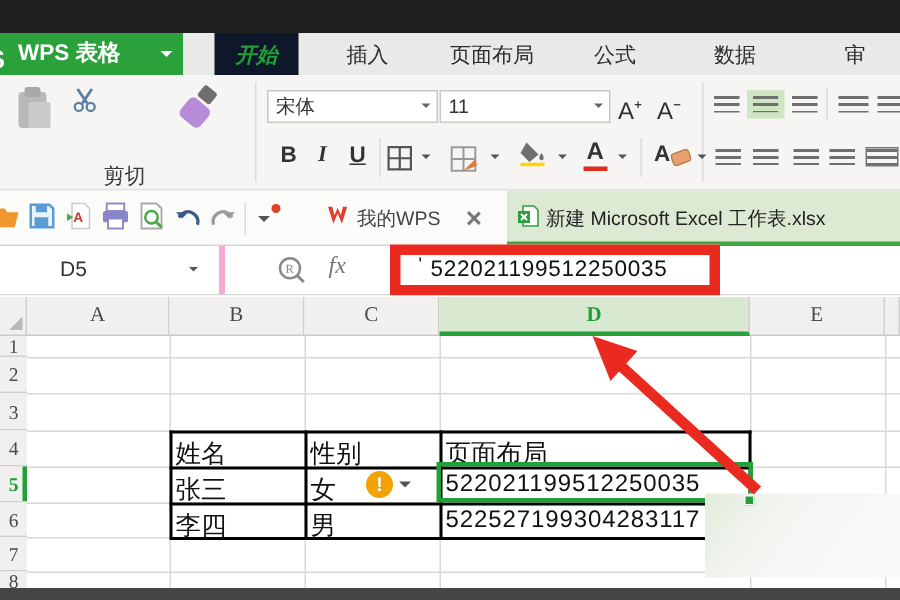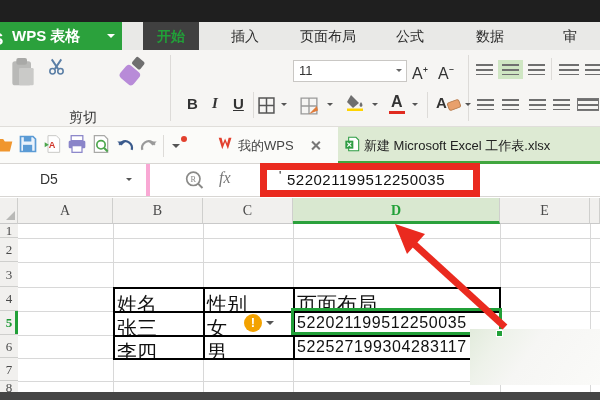--- a/index.html
+++ b/index.html
@@ -12,21 +12,21 @@
 
   
   .menubar{position:absolute;left:0;top:22px;width:600px;height:28px;background:#e9e9e7;}
   .logo{position:absolute;left:0;top:0;width:122px;height:28px;background:#2ba13c;color:#fff;
         font-weight:bold;font-size:15px;line-height:28px;white-space:nowrap;overflow:hidden;}
   .logo .logo-frag{position:absolute;left:-8px;top:4px;font-size:17px;}
   .logo .logo-text{position:absolute;left:12px;top:0;}
   .logo .caret{position:absolute;right:7px;top:12px;border:4px solid transparent;border-top-color:#fff;}
   .menu-tab{position:absolute;top:0;height:28px;line-height:28px;font-size:14px;color:#2b2b2b;
             transform:translateX(-50%);padding:0 14px;}
-  .menu-tab.active{background:#404040;color:#21a038;font-weight:bold;}
+  .menu-tab.active{background:#0f172a;color:#21a038;font-weight:bold;font-style:italic;}
 
   
   .ribbon{position:absolute;left:0;top:50px;width:600px;height:77px;background:#f6f5f3;border-bottom:1px solid #e0deda;}
   .vsep{position:absolute;top:5px;height:66px;width:1px;background:#ddDBd8;}
   .rlabel{position:absolute;font-size:13px;color:#3a3a3a;white-space:nowrap;}
   .combo{position:absolute;height:22px;background:#fff;border:1px solid #c9c7c4;font-size:13px;
          color:#333;line-height:20px;padding-left:5px;}
   .combo .caret{position:absolute;right:4px;top:8px;border:3.5px solid transparent;border-top-color:#666;}
   .dd-caret{position:absolute;border:3.5px solid transparent;border-top-color:#555;}
   .btn-letter{position:absolute;font-size:15px;color:#333;font-weight:bold;}
@@ -63,21 +63,21 @@
   .colhdr.active{background:#d9e8d0;color:#21a038;border-bottom:3px solid #2ba13c;font-weight:bold;}
   .rowhdr{position:absolute;left:0;width:18px;background:#f1f0ee;border-bottom:1px solid #cfcfcd;
           font-family:"Liberation Serif",serif;font-size:13px;color:#4a4a4a;text-align:center;}
   .rowhdr.active{color:#1d9a35;font-weight:bold;}
   .rowhdr.active:after{content:"";position:absolute;right:0;top:0;bottom:0;width:3px;background:#21a038;}
   .corner{position:absolute;left:0;top:1px;width:18px;height:26px;background:#f1f0ee;border-right:1px solid #cfcfcd;border-bottom:1px solid #c9c9c9;}
   .corner:after{content:"";position:absolute;right:2px;bottom:3px;border-style:solid;border-width:0 0 9px 9px;
                 border-color:transparent transparent #b9b9b7 transparent;}
   .gl-v{position:absolute;width:1px;background:#d8d8d8;}
   .gl-h{position:absolute;height:1px;background:#d8d8d8;}
-  .cell{position:absolute;font-size:20px;color:#111;white-space:nowrap;overflow:hidden;padding:4px 0 0 4px;}
+  .cell{position:absolute;font-size:17px;color:#111;white-space:nowrap;overflow:hidden;padding:4px 0 0 4px;}
   .cell.digits{font-size:16px;letter-spacing:.6px;padding-top:3px;}
   .tb{position:absolute;background:#000;}
   .selbox{position:absolute;border:3px solid #21a038;}
   .fillhandle{position:absolute;width:7px;height:7px;background:#21a038;border:1px solid #fff;}
   .warn{position:absolute;width:18px;height:18px;border-radius:50%;background:#f3a200;color:#fff;
         font-weight:bold;font-size:13px;text-align:center;line-height:18px;}
   .overlaybox{position:absolute;left:470px;top:132px;width:130px;height:56px;
         background:linear-gradient(125deg,#e2ebdc 0%,#eef2ea 22%,#f6f6f4 45%,#fafaf8 100%);}
   .bottomstrip{position:absolute;left:0;top:195px;width:600px;height:8px;background:#454545;}
   .annot{position:absolute;left:0;top:0;width:600px;height:203px;pointer-events:none;}
@@ -130,20 +130,24 @@
     <div class="rlabel" style="left:66px;top:95px;font-size:14px;">复制</div>
 
     <svg class="qicon" style="left:116px;top:6px;width:32px;height:32px;" viewBox="0 0 24 24">
       <rect x="13" y="2" width="8" height="7" rx="1.5" transform="rotate(40 17 5)" fill="#6f6f6f"></rect>
       <rect x="4" y="8" width="13" height="12" rx="3" transform="rotate(40 10 14)" fill="#b88bd8"></rect>
     </svg>
     <div class="rlabel" style="left:112px;top:95px;font-size:14px;">格式刷</div>
     <div class="launcher" style="left:153px;top:116px;"></div>
     <div class="vsep" style="left:170px;"></div>
 
+    <div class="combo" style="left:178px;top:10px;width:114px;">
+      <span>宋体</span>
+      <span class="caret"></span>
+    </div>
     <div class="combo" style="left:293px;top:10px;width:114px;">
       <span>11</span>
       <span class="caret"></span>
     </div>
     <div class="btn-letter" style="left:412px;top:12px;font-weight:normal;font-size:16px;">A⁺</div>
     <div class="btn-letter" style="left:438px;top:12px;font-weight:normal;font-size:16px;">A⁻</div>
     <div class="vsep" style="left:468px;"></div>
 
     <div class="hbars" style="left:476px;top:14px;"></div>
     <div class="hbars sel" style="left:502px;top:14px;"></div>

